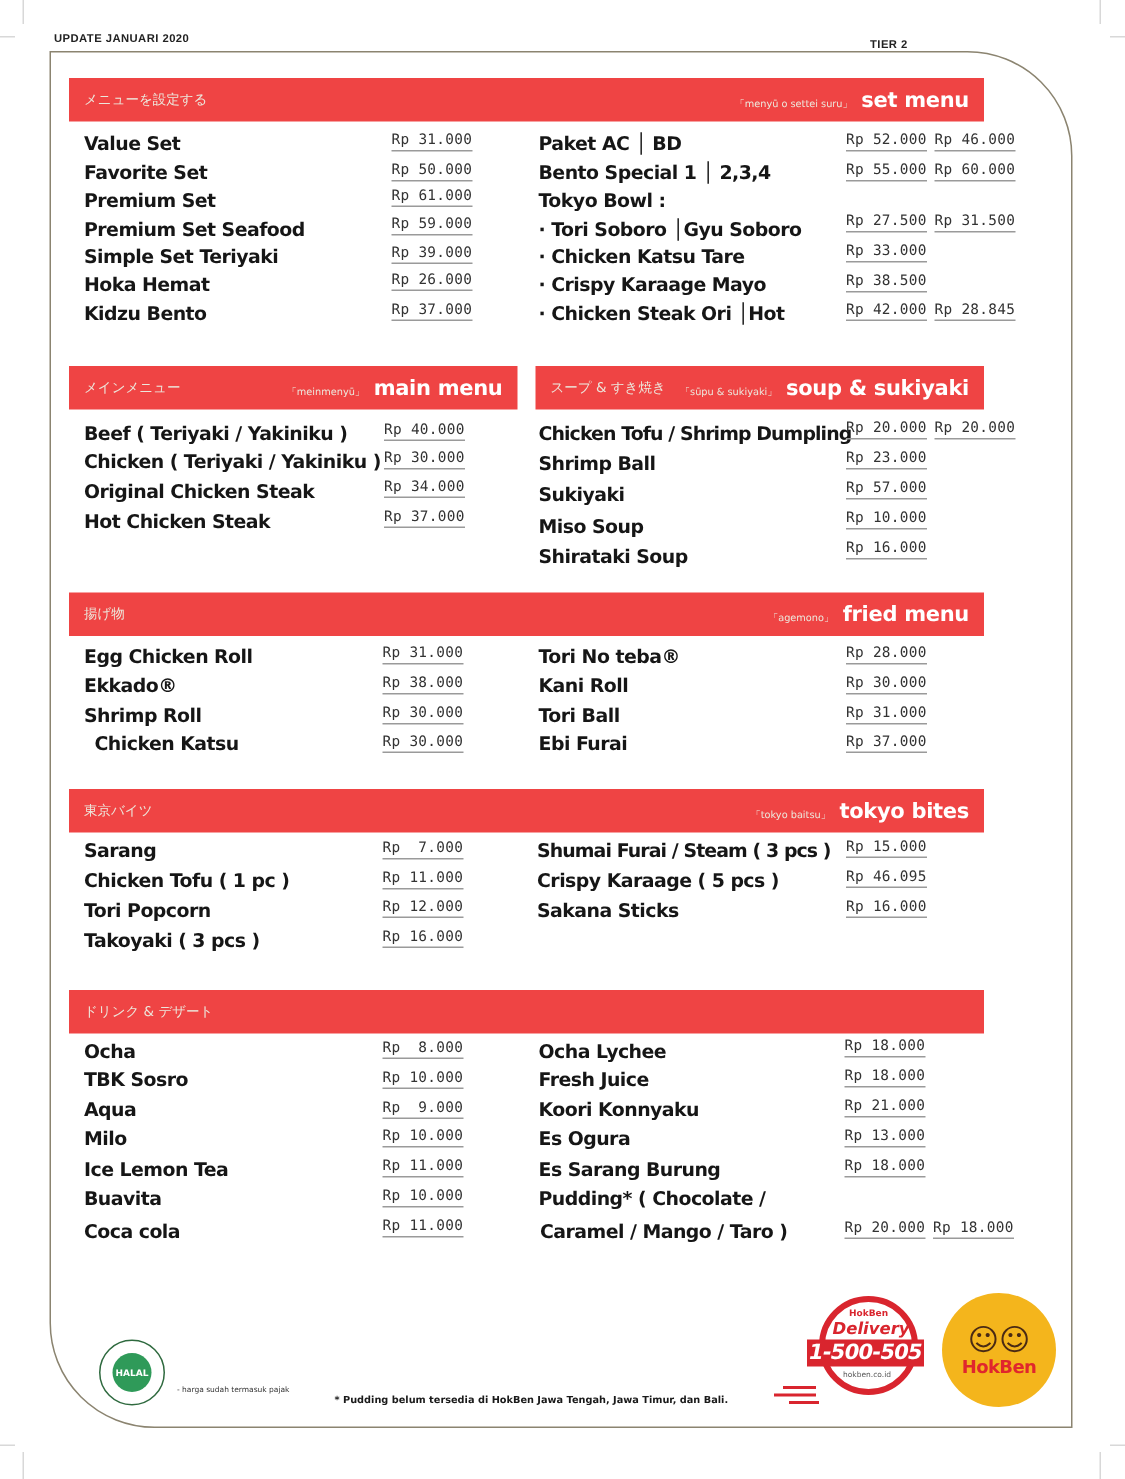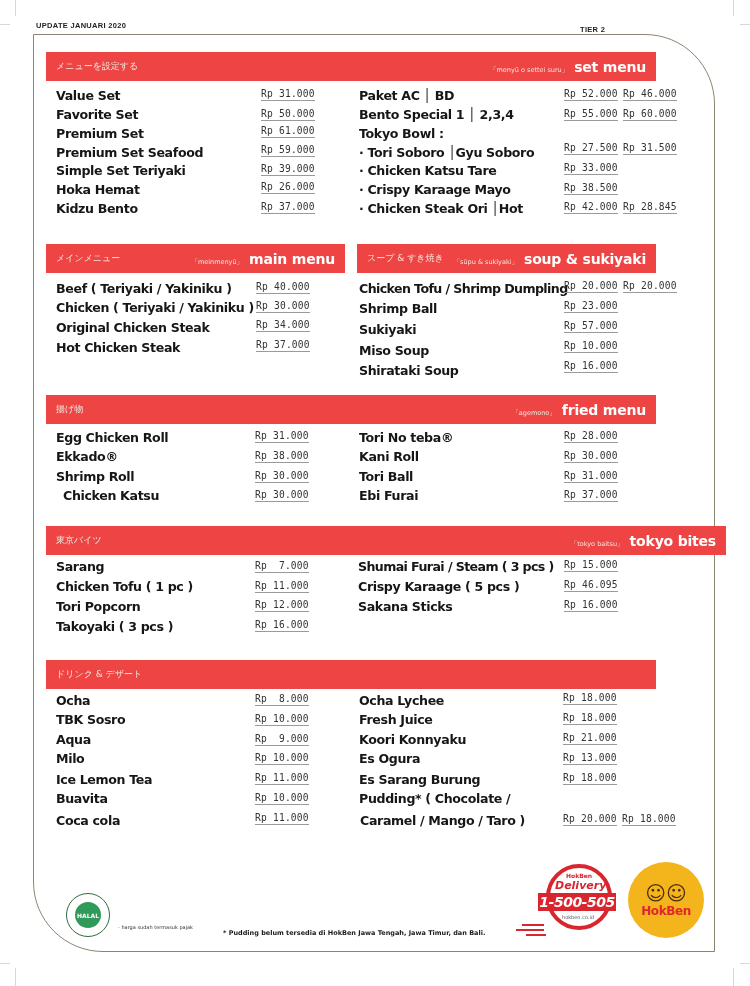--- a/index.html
+++ b/index.html
@@ -168,21 +168,21 @@
 
 <div class="item" style="left:359px;top:430px;">Tori No teba®</div>
 <div class="price" style="left:564px;top:430px;">Rp 28.000</div>
 <div class="item" style="left:359px;top:449px;">Kani Roll</div>
 <div class="price" style="left:564px;top:450px;">Rp 30.000</div>
 <div class="item" style="left:359px;top:469px;">Tori Ball</div>
 <div class="price" style="left:564px;top:470px;">Rp 31.000</div>
 <div class="item" style="left:359px;top:488px;">Ebi Furai</div>
 <div class="price" style="left:564px;top:489px;">Rp 37.000</div>
 
-<div class="banner" style="left:46px;top:526px;width:680px;">
+<div class="banner" style="left:46px;top:526px;width:610px;">
   <span class="jp">東京バイツ</span>
   <span class="right">
     <span class="romaji">「tokyo baitsu」</span>
     <span class="title">tokyo bites</span>
   </span>
 </div>
 <div class="item" style="left:56px;top:559px;">Sarang</div>
 <div class="price" style="left:255px;top:560px;white-space:pre;">Rp  7.000</div>
 <div class="item" style="left:56px;top:579px;">Chicken Tofu ( 1 pc )</div>
 <div class="price" style="left:255px;top:580px;">Rp 11.000</div>

